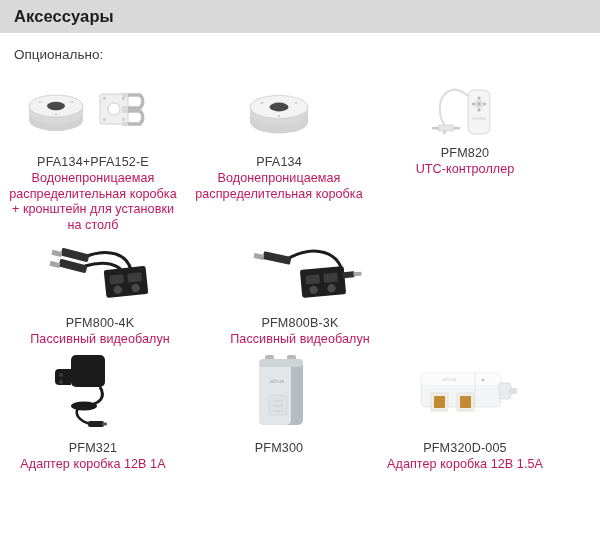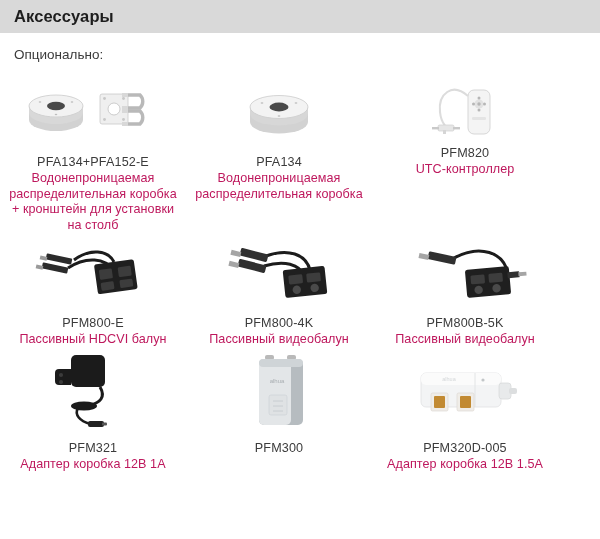--- a/index.html
+++ b/index.html
@@ -171,41 +171,20 @@
         </svg>
       </div>
       <div class="model">PFM820</div>
       <div class="desc">UTC-контроллер</div>
     </div>
 
   </div>
 
   <div class="row">
 
-    <div class="cell">
-      <div class="media">
-        <svg width="130" height="72" viewBox="0 0 130 72">
-          <path d="M46 24 C 62 12, 80 14, 86 26" fill="none" stroke="#1c1c1c" stroke-width="3"></path>
-          <path d="M40 32 C 58 20, 78 22, 84 34" fill="none" stroke="#1c1c1c" stroke-width="3"></path>
-          <rect x="18" y="20" width="26" height="6" rx="1" transform="rotate(12 31 23)" fill="#2b2b2b"></rect>
-          <rect x="14" y="29" width="26" height="6" rx="1" transform="rotate(12 27 32)" fill="#2b2b2b"></rect>
-          <rect x="12" y="20" width="7" height="4" transform="rotate(12 15 22)" fill="#9a9a9a"></rect>
-          <rect x="8" y="29" width="7" height="4" transform="rotate(12 11 31)" fill="#9a9a9a"></rect>
-          <g transform="rotate(-8 86 42)">
-            <rect x="68" y="26" width="40" height="30" rx="2.5" fill="#1f1f1f"></rect>
-            <rect x="72" y="32" width="13" height="10" rx="1.5" fill="#3c3c3c"></rect>
-            <rect x="91" y="32" width="13" height="10" rx="1.5" fill="#3c3c3c"></rect>
-            <rect x="72" y="45" width="13" height="8" rx="1.5" fill="#3c3c3c"></rect>
-            <rect x="91" y="45" width="13" height="8" rx="1.5" fill="#3c3c3c"></rect>
-          </g>
-        </svg>
-      </div>
-      <div class="model">PFM800-E</div>
-      <div class="desc">Пассивный HDCVI балун</div>
-    </div>
 
     <div class="cell">
       <div class="media">
         <svg width="130" height="72" viewBox="0 0 130 72">
           <path d="M52 20 C 74 12, 92 18, 96 34" fill="none" stroke="#1c1c1c" stroke-width="3"></path>
           <path d="M50 30 C 70 24, 86 28, 90 40" fill="none" stroke="#1c1c1c" stroke-width="3"></path>
           <rect x="26" y="15" width="28" height="8" rx="1.5" transform="rotate(14 40 19)" fill="#303030"></rect>
           <rect x="24" y="26" width="28" height="8" rx="1.5" transform="rotate(14 38 30)" fill="#303030"></rect>
           <rect x="17" y="15" width="10" height="5" transform="rotate(14 22 17)" fill="#a5a5a5"></rect>
           <rect x="15" y="26" width="10" height="5" transform="rotate(14 20 28)" fill="#a5a5a5"></rect>
@@ -232,21 +211,21 @@
             <rect x="66" y="32" width="44" height="28" rx="2.5" fill="#1f1f1f"></rect>
             <rect x="71" y="38" width="14" height="9" rx="1.5" fill="#3d3d3d"></rect>
             <rect x="89" y="38" width="14" height="9" rx="1.5" fill="#3d3d3d"></rect>
             <circle cx="78" cy="53" r="4.2" fill="#4a4a4a"></circle>
             <circle cx="96" cy="53" r="4.2" fill="#4a4a4a"></circle>
             <rect x="108" y="38" width="12" height="6" rx="1" fill="#303030"></rect>
             <rect x="119" y="39" width="8" height="4" fill="#a5a5a5"></rect>
           </g>
         </svg>
       </div>
-      <div class="model">PFM800B-5K</div>
+      <div class="model">PFM800B-3K</div>
       <div class="desc">Пассивный видеобалун</div>
     </div>
 
   </div>
 
   <div class="row row-adapters">
 
     <div class="cell">
       <div class="media">
         <svg width="110" height="86" viewBox="0 0 110 86">

